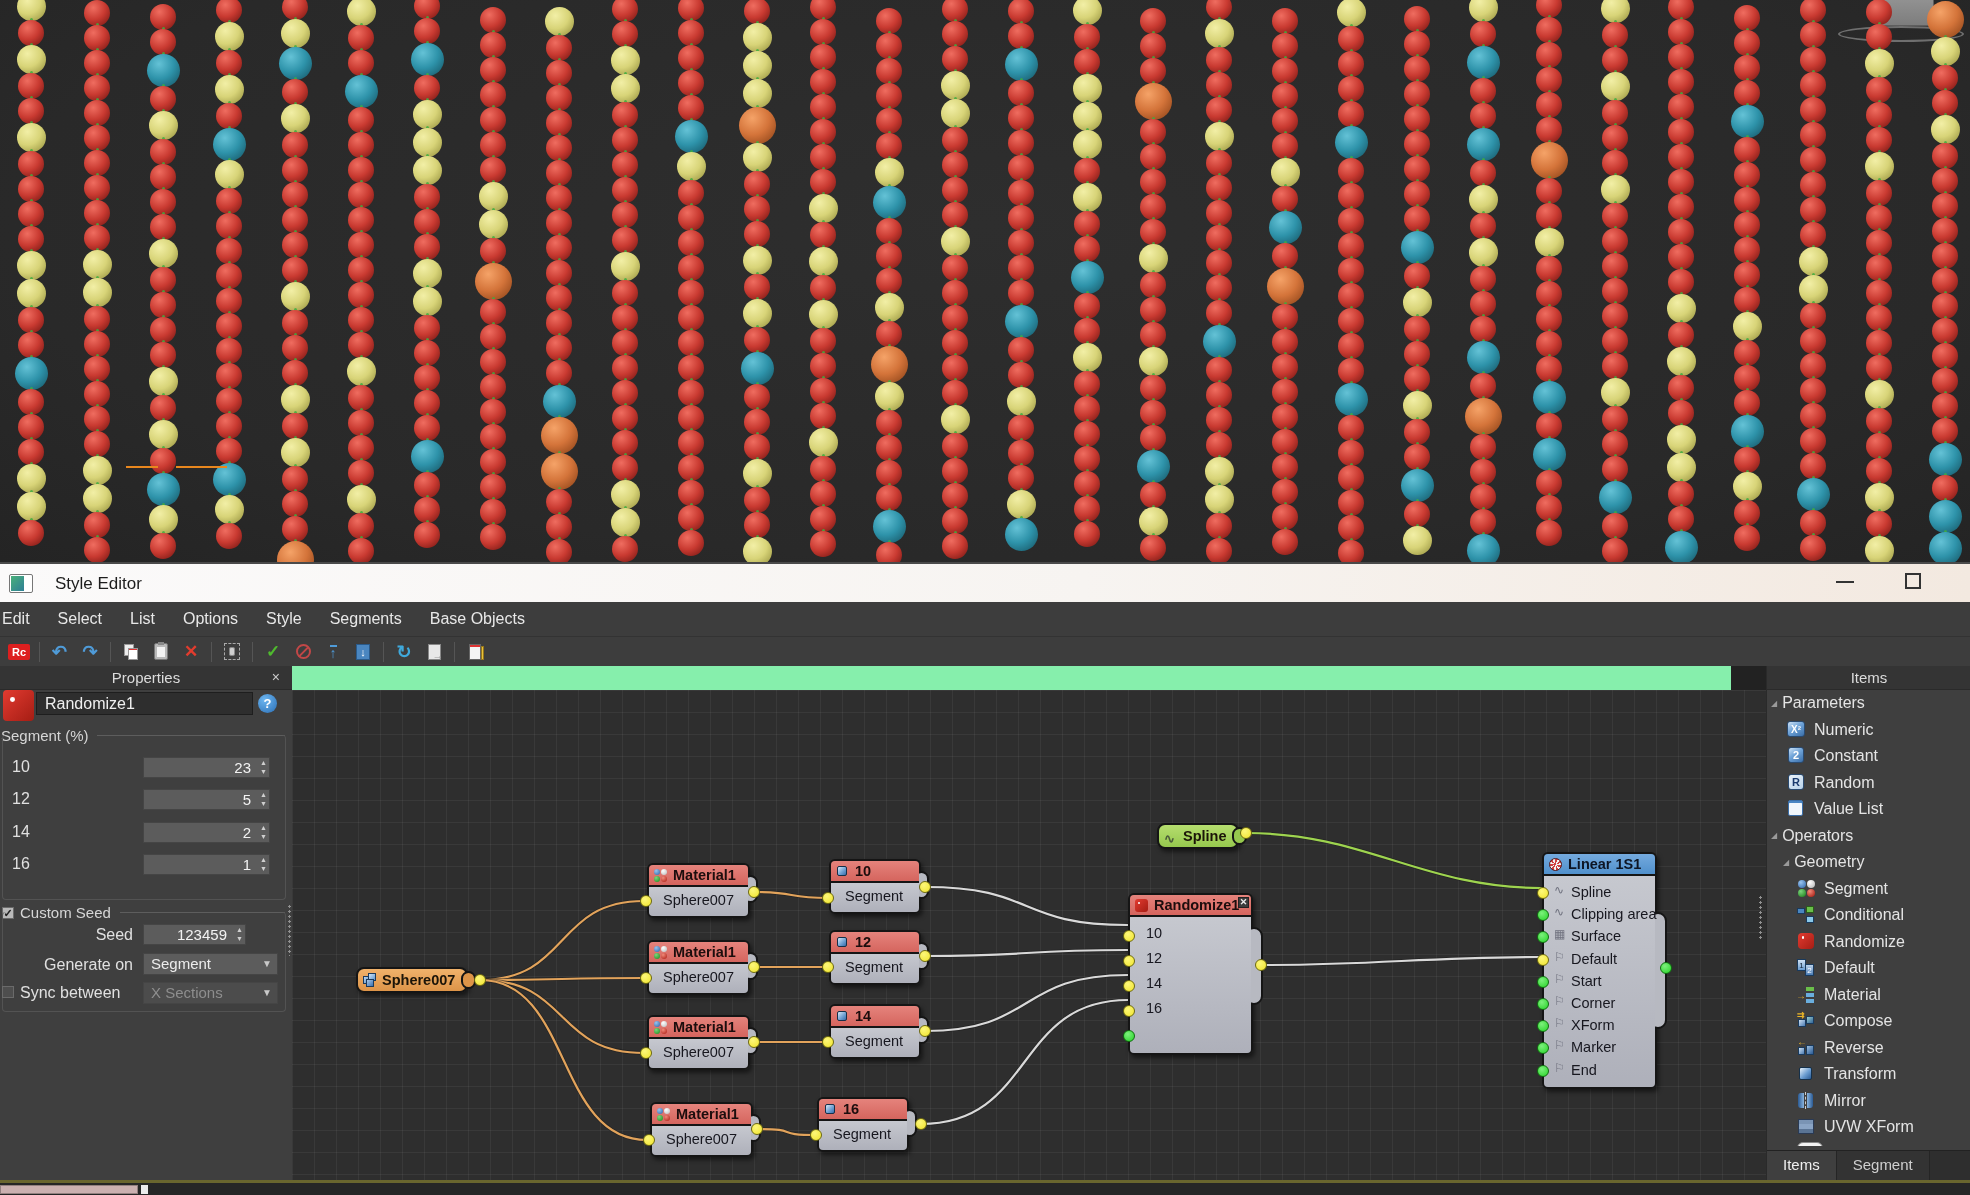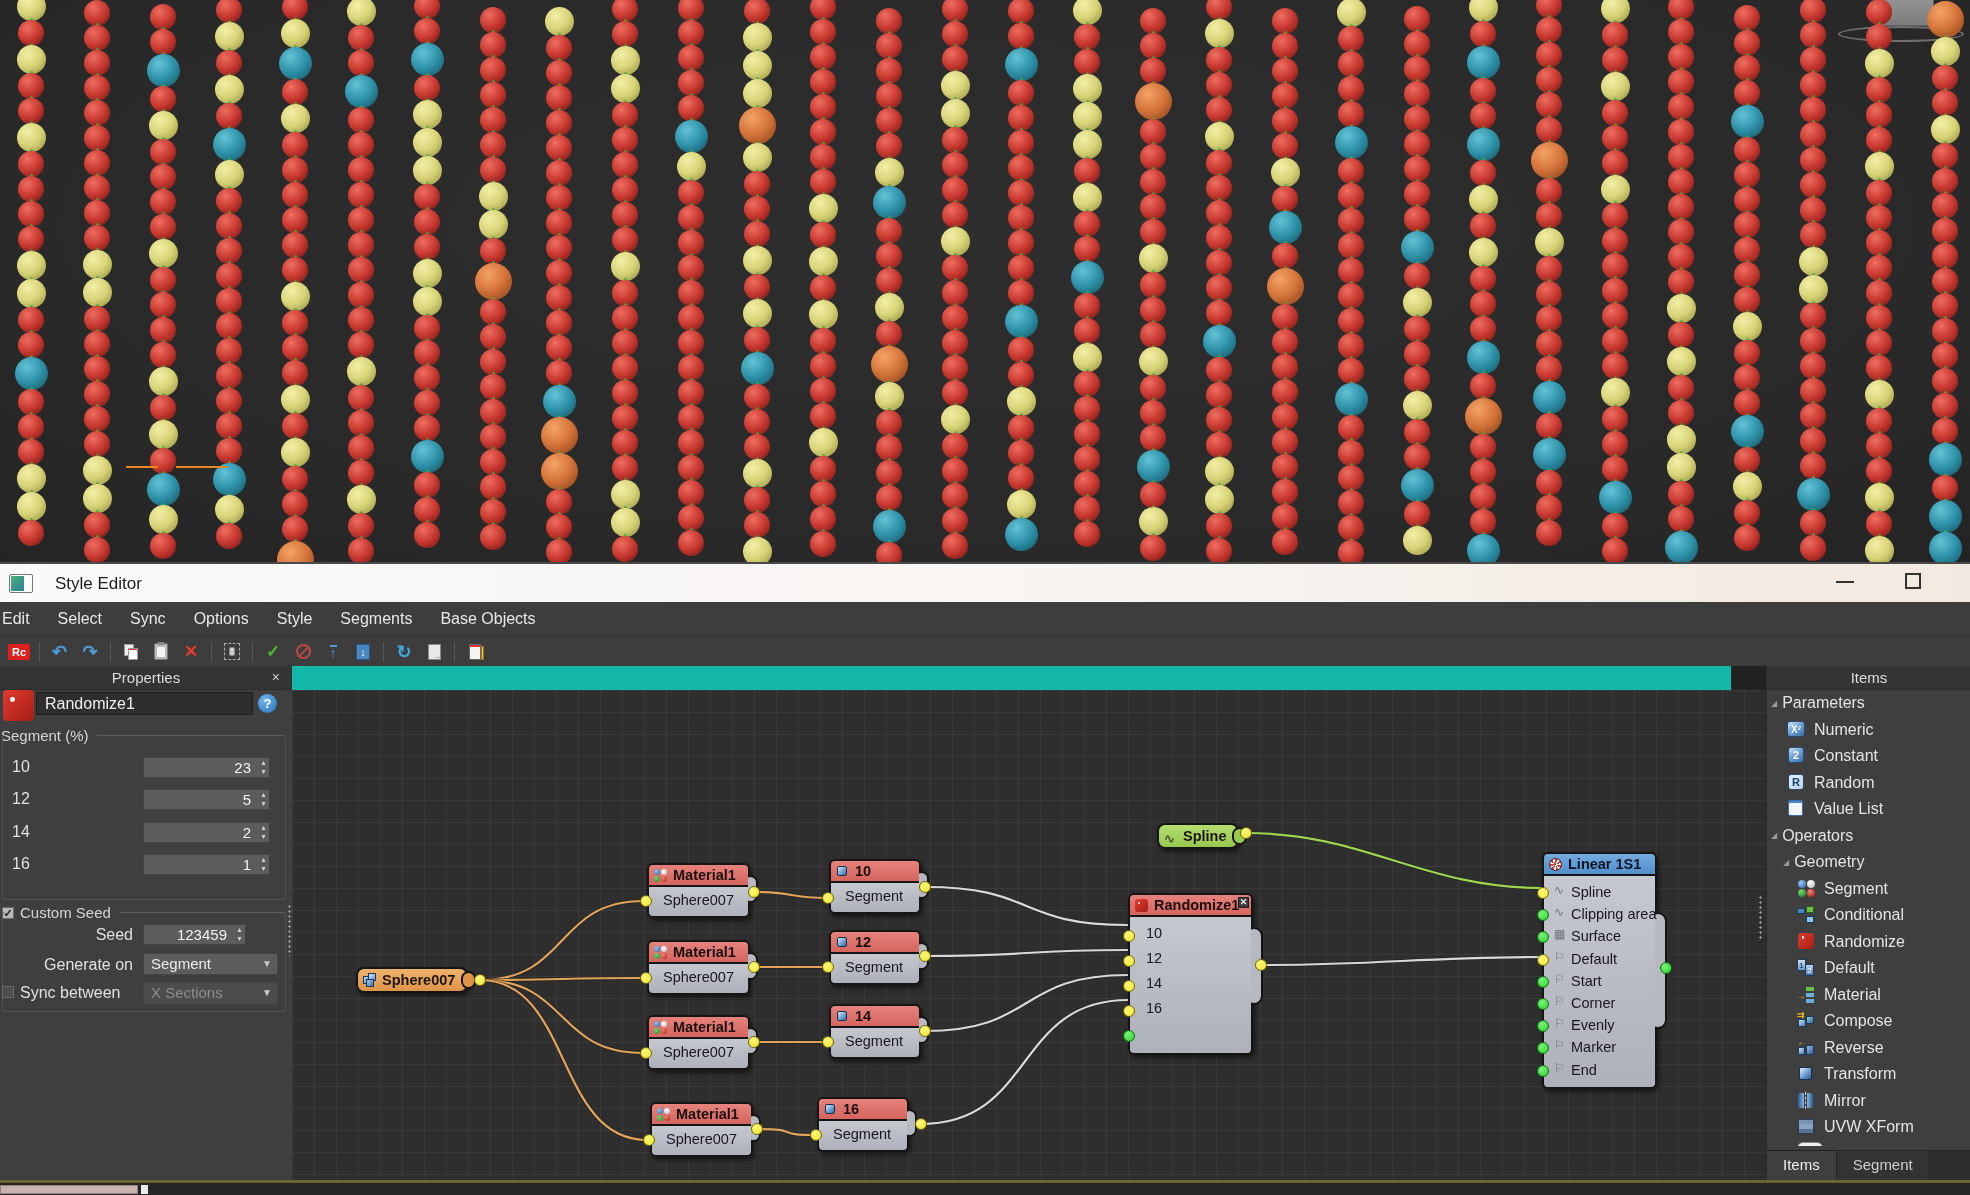--- a/index.html
+++ b/index.html
@@ -33,21 +33,21 @@
   #menubar { position:absolute; left:0; top:602px; width:1970px; height:34px; background:#3d3d3d; overflow:hidden; }
   #menu-items { position:absolute; left:-12px; top:0; height:34px; display:flex; align-items:center; }
   .menu-item { color:#e8e8e8; font-size:16px; padding:0 14px; height:34px; line-height:34px; white-space:nowrap; }
   #toolbar { position:absolute; left:0; top:636px; width:1970px; height:30px; background:#3d3d3d;
     border-top:1px solid #333; display:flex; align-items:center; }
   .tbtn { width:26px; height:24px; margin:0 2px; display:flex; align-items:center; justify-content:center;
     font-size:17px; position:relative; }
   .tsep { width:1px; height:20px; background:#2b2b2b; border-right:1px solid #555; margin:0 5px; }
 
   
-  #main { position:absolute; left:0; top:666px; width:1731px; height:514px; background:#14b8a6; }
+  #main { position:absolute; left:0; top:666px; width:1731px; height:514px; background:#86efac; }
   .hdr-strip { position:absolute; top:0; height:24px; background:#343434; border-bottom:1px solid #2a2a2a; }
   .hdr-label { color:#dcdcdc; font-size:15px; text-align:center; line-height:23px; }
 
   
   #props { position:absolute; left:0; top:0; width:292px; height:514px; background:#3f3f3f; }
   #props-close { position:absolute; right:12px; top:3px; color:#ccc; font-size:14px; }
   #props-body { position:absolute; left:0; top:24px; width:292px; height:490px; }
   #dice-big { position:absolute; left:3px; top:0px; width:31px; height:31px; }
   .dice { background:linear-gradient(135deg,#e23b30,#a51d14); border-radius:4px; position:relative; }
   .dice::after { content:""; position:absolute; left:22%; top:22%; width:16%; height:16%; border-radius:50%; background:#fff;
@@ -1397,21 +1397,21 @@
   <div id="app-icon"></div>
   <div id="window-title">Style Editor</div>
 </div>
 <div id="btn-min"></div>
 <div id="btn-max"></div>
 
 <div id="menubar">
   <div id="menu-items">
       <div class="menu-item">Edit</div>
       <div class="menu-item">Select</div>
-      <div class="menu-item">Sync</div>
+      <div class="menu-item">List</div>
       <div class="menu-item">Options</div>
       <div class="menu-item">Style</div>
       <div class="menu-item">Segments</div>
       <div class="menu-item">Base Objects</div>
     </div>
 </div>
 
 <div id="toolbar">
     <div style="width:4px;"></div>
     <div class="tbtn">
@@ -1735,21 +1735,21 @@
           <span class="rowlabel" style="left:27px;top:2px;">Start</span>
             </div>
             <div style="position:relative;height:22.2px;">
           <span class="socket green" style="left:-7px;top:5.1px;"></span>
           <span class="rowicon" style="left:10px;top:1px;">⚐</span>
           <span class="rowlabel" style="left:27px;top:2px;">Corner</span>
             </div>
             <div style="position:relative;height:22.2px;">
           <span class="socket green" style="left:-7px;top:5.1px;"></span>
           <span class="rowicon" style="left:10px;top:1px;">⚐</span>
-          <span class="rowlabel" style="left:27px;top:2px;">Evenly</span>
+          <span class="rowlabel" style="left:27px;top:2px;">XForm</span>
             </div>
             <div style="position:relative;height:22.2px;">
           <span class="socket green" style="left:-7px;top:5.1px;"></span>
           <span class="rowicon" style="left:10px;top:1px;">⚐</span>
           <span class="rowlabel" style="left:27px;top:2px;">Marker</span>
             </div>
             <div style="position:relative;height:22.2px;">
           <span class="socket green" style="left:-7px;top:5.1px;"></span>
           <span class="rowicon" style="left:10px;top:1px;">⚐</span>
           <span class="rowlabel" style="left:27px;top:2px;">End</span>

